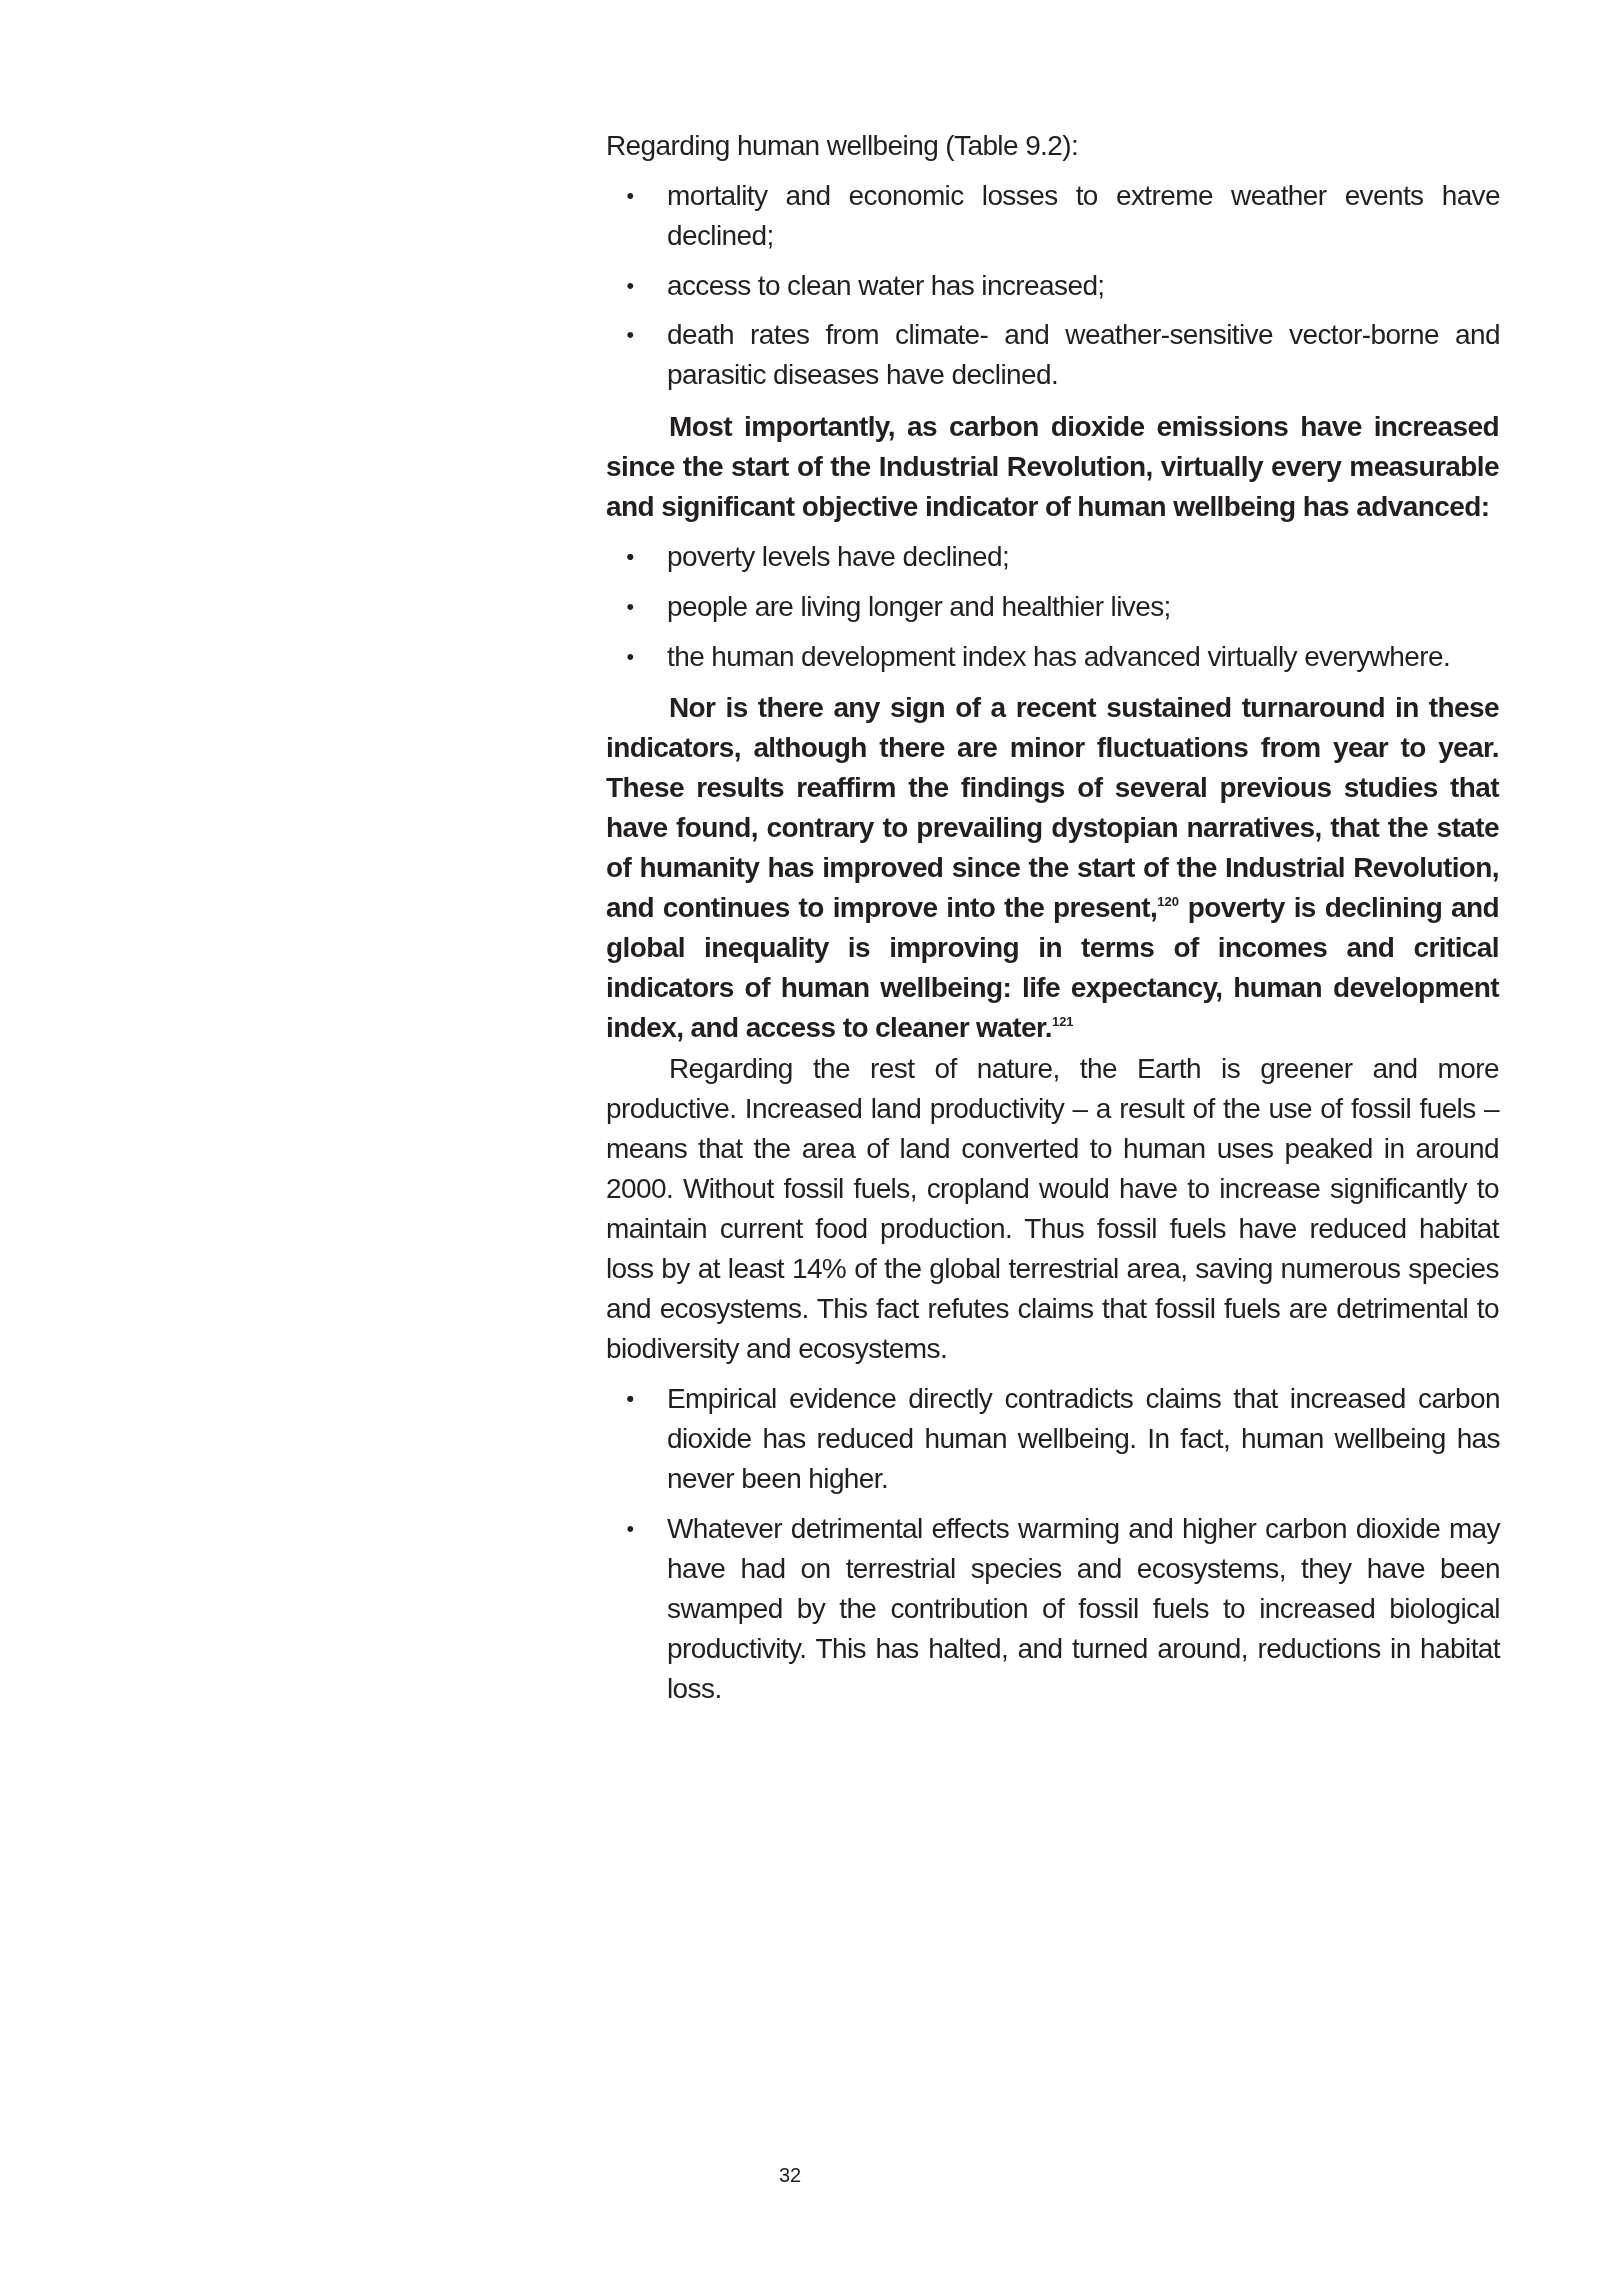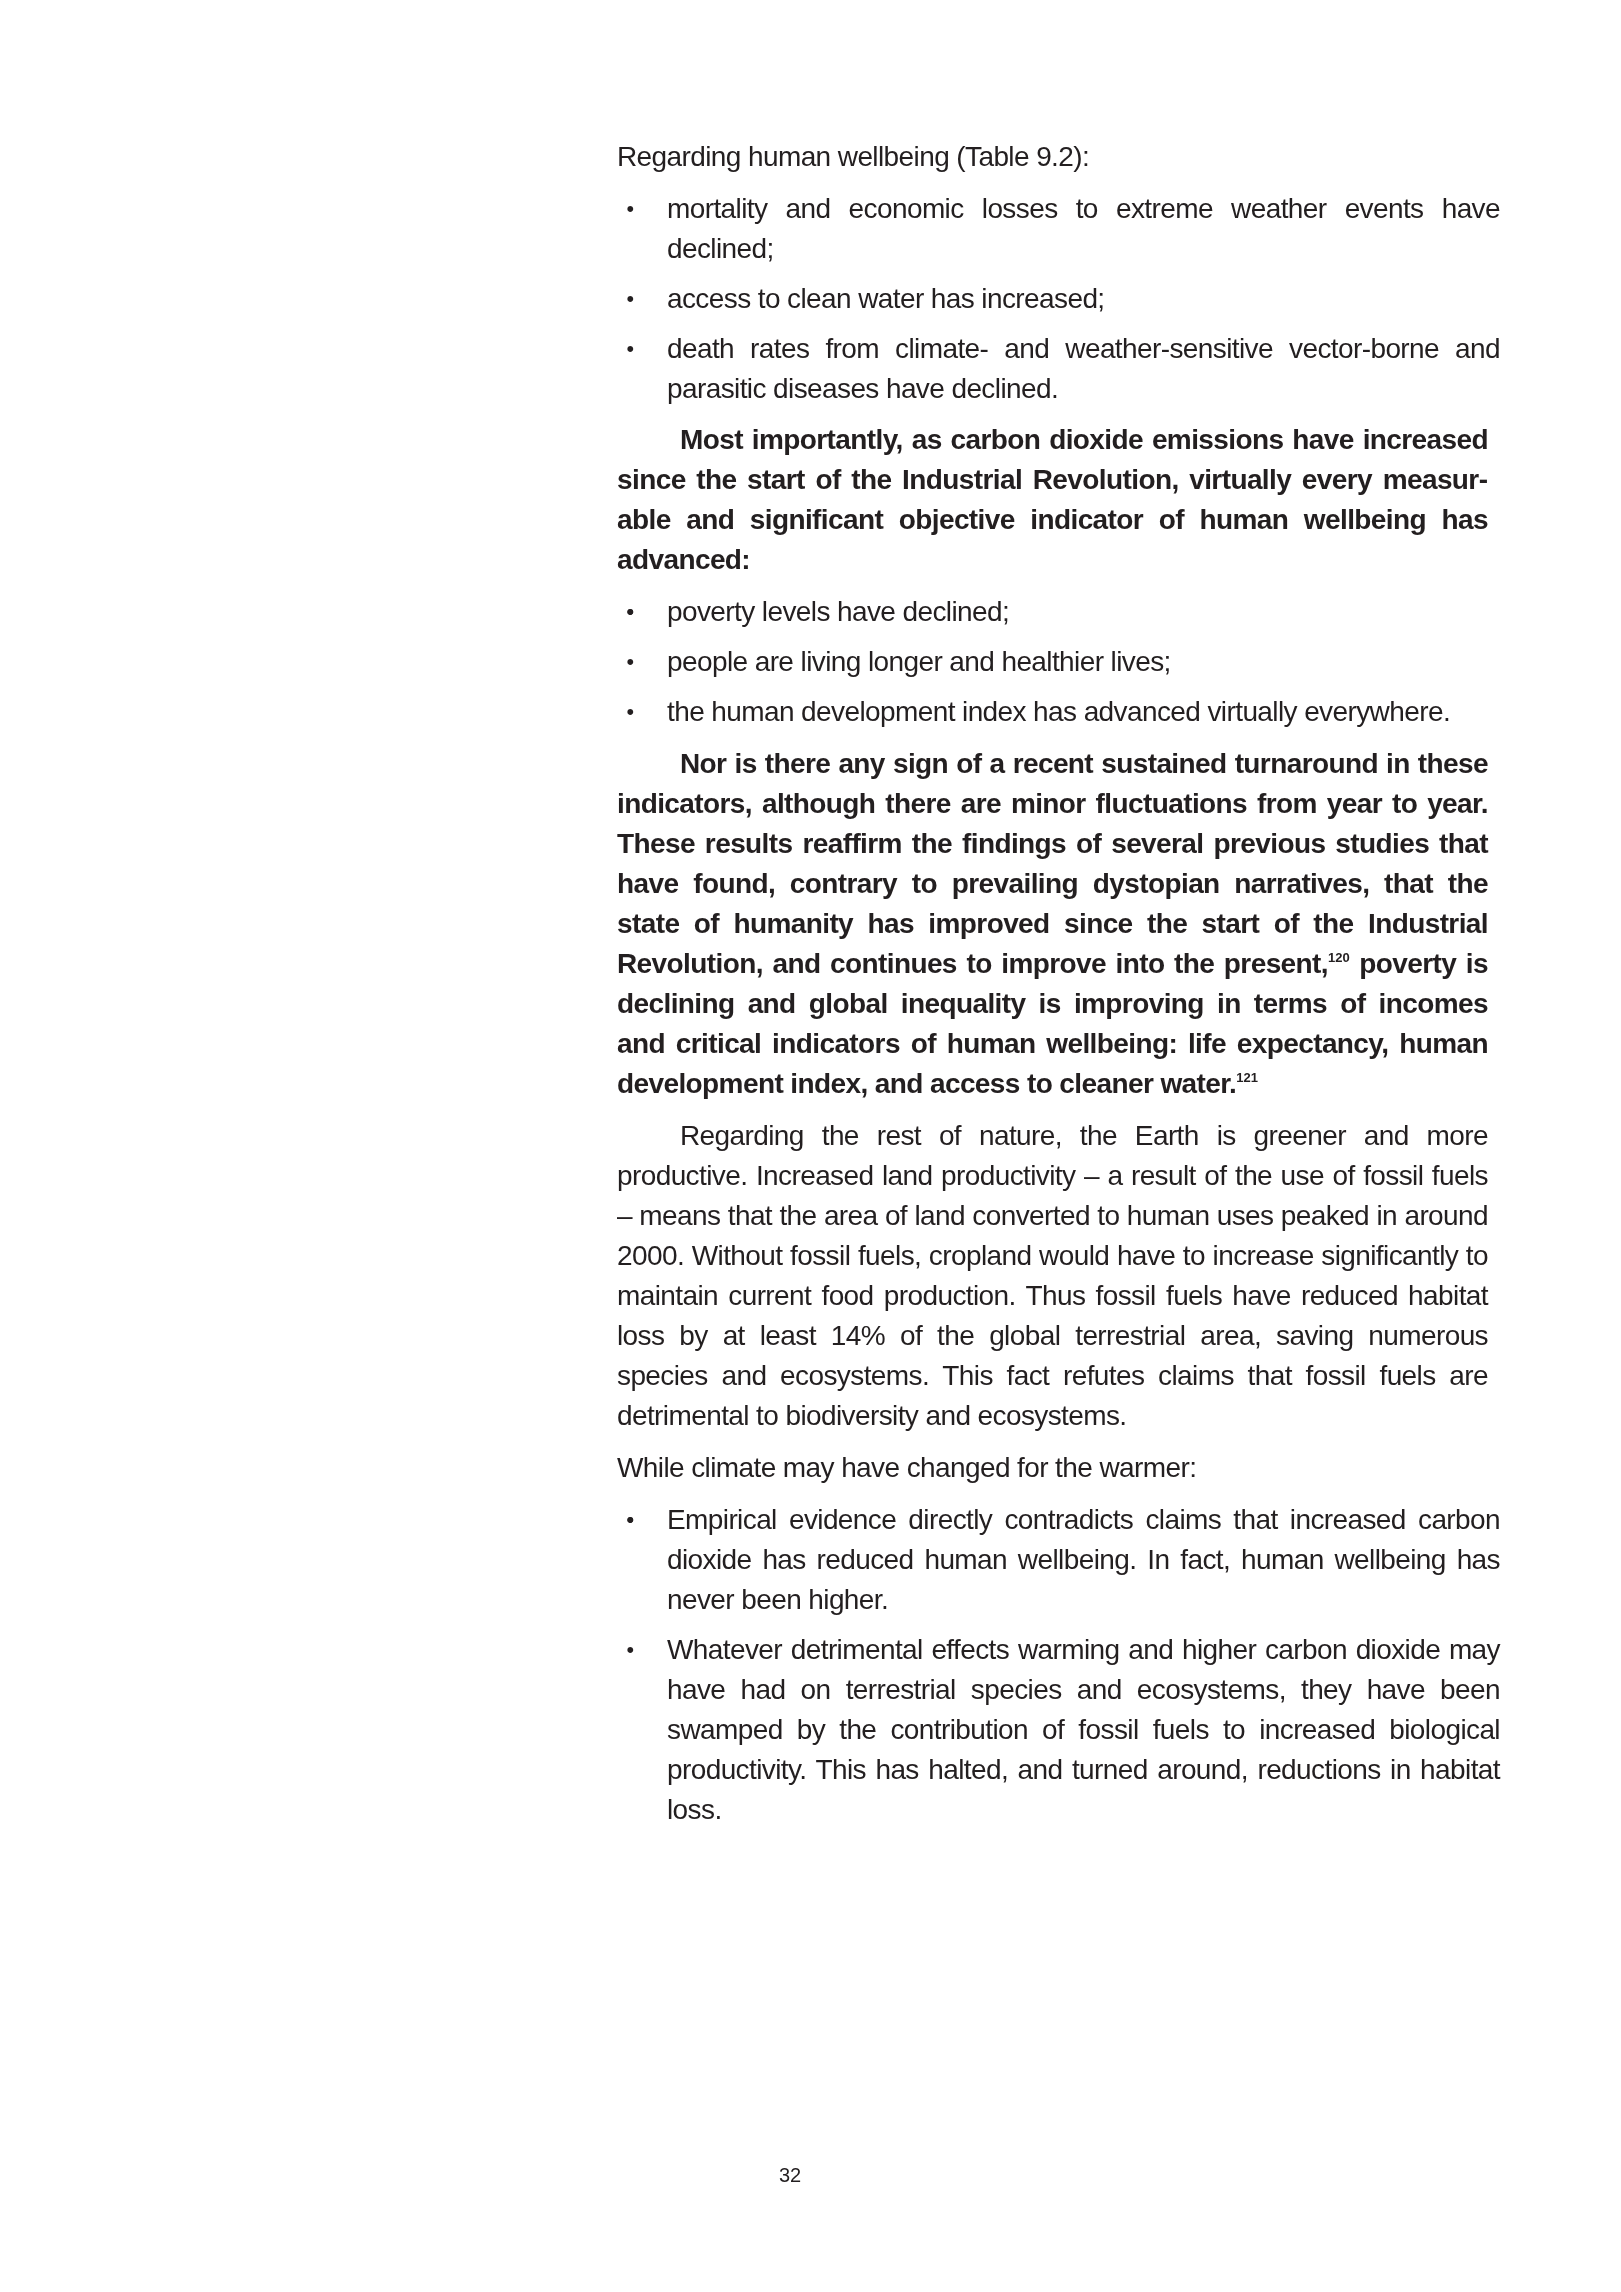--- a/index.html
+++ b/index.html
@@ -18,21 +18,21 @@
     .column {
       position: absolute;
       left: 605px;
       top: 125px;
       width: 895px;
       font-size: 28px;
       line-height: 40px;
       letter-spacing: -0.6px;
     }
     p {
-      margin: 12px;
+      margin: 1px;
       text-align: justify;
       hyphens: manual;
     }
     p.indent { text-indent: 63px; }
     .gap-sm { margin-top: 11.8px; font-weight: bold; }
     ul.bullets {
       list-style: none;
       margin: 9.8px 0 0 0;
       padding: 0;
     }
@@ -91,21 +91,20 @@
     <li><span class="bullet">•</span><span>poverty levels have declined;</span></li>
     <li><span class="bullet">•</span><span>people are living longer and healthier lives;</span></li>
     <li><span class="bullet">•</span><span>the human development index has advanced virtually every­where.</span></li>
   </ul>
 
   <p class="indent gap-sm"><span>Nor is there any sign of a recent sustained turnaround in these indicators, although there are minor fluctuations from year to year. These results reaffirm the findings of several previous studies that have found, contrary to prevailing dystopian narratives, that the state of humanity has improved since the start of the Industrial Revolution, and continues to improve into the present,</span><sup>120</sup><span> poverty is declining and global inequality is improving in terms of incomes and critical indicators of human wellbeing: life expectancy, human development index, and access to cleaner water.</span><sup>121</sup></p>
 
   <p class="indent">Regarding the rest of nature, the Earth is greener and more productive. Increased land productivity – a result of the use of fos­sil fuels – means that the area of land converted to human uses peaked in around 2000. Without fossil fuels, cropland would have to increase significantly to maintain current food production. Thus fossil fuels have reduced habitat loss by at least 14% of the global terrestrial area, saving numerous species and ecosystems. This fact refutes claims that fossil fuels are detrimental to biodiversity and ecosystems.</p>
 
 
-  <p>While climate may have changed for the warmer:</p>
 
   <ul class="bullets">
     <li><span class="bullet">•</span></li>
     <li><span class="bullet">•</span><span>Empirical evidence directly contradicts claims that increased carbon dioxide has reduced human wellbeing. In fact, human wellbeing has never been higher.</span></li>
     <li><span class="bullet">•</span><span>Whatever detrimental effects warming and higher carbon dioxide may have had on terrestrial species and ecosystems, they have been swamped by the contribution of fossil fuels to increased biological productivity. This has halted, and turned around, reductions in habitat loss.</span></li>
   </ul>
 
 </div>
 
 <div class="page-number">32</div>

